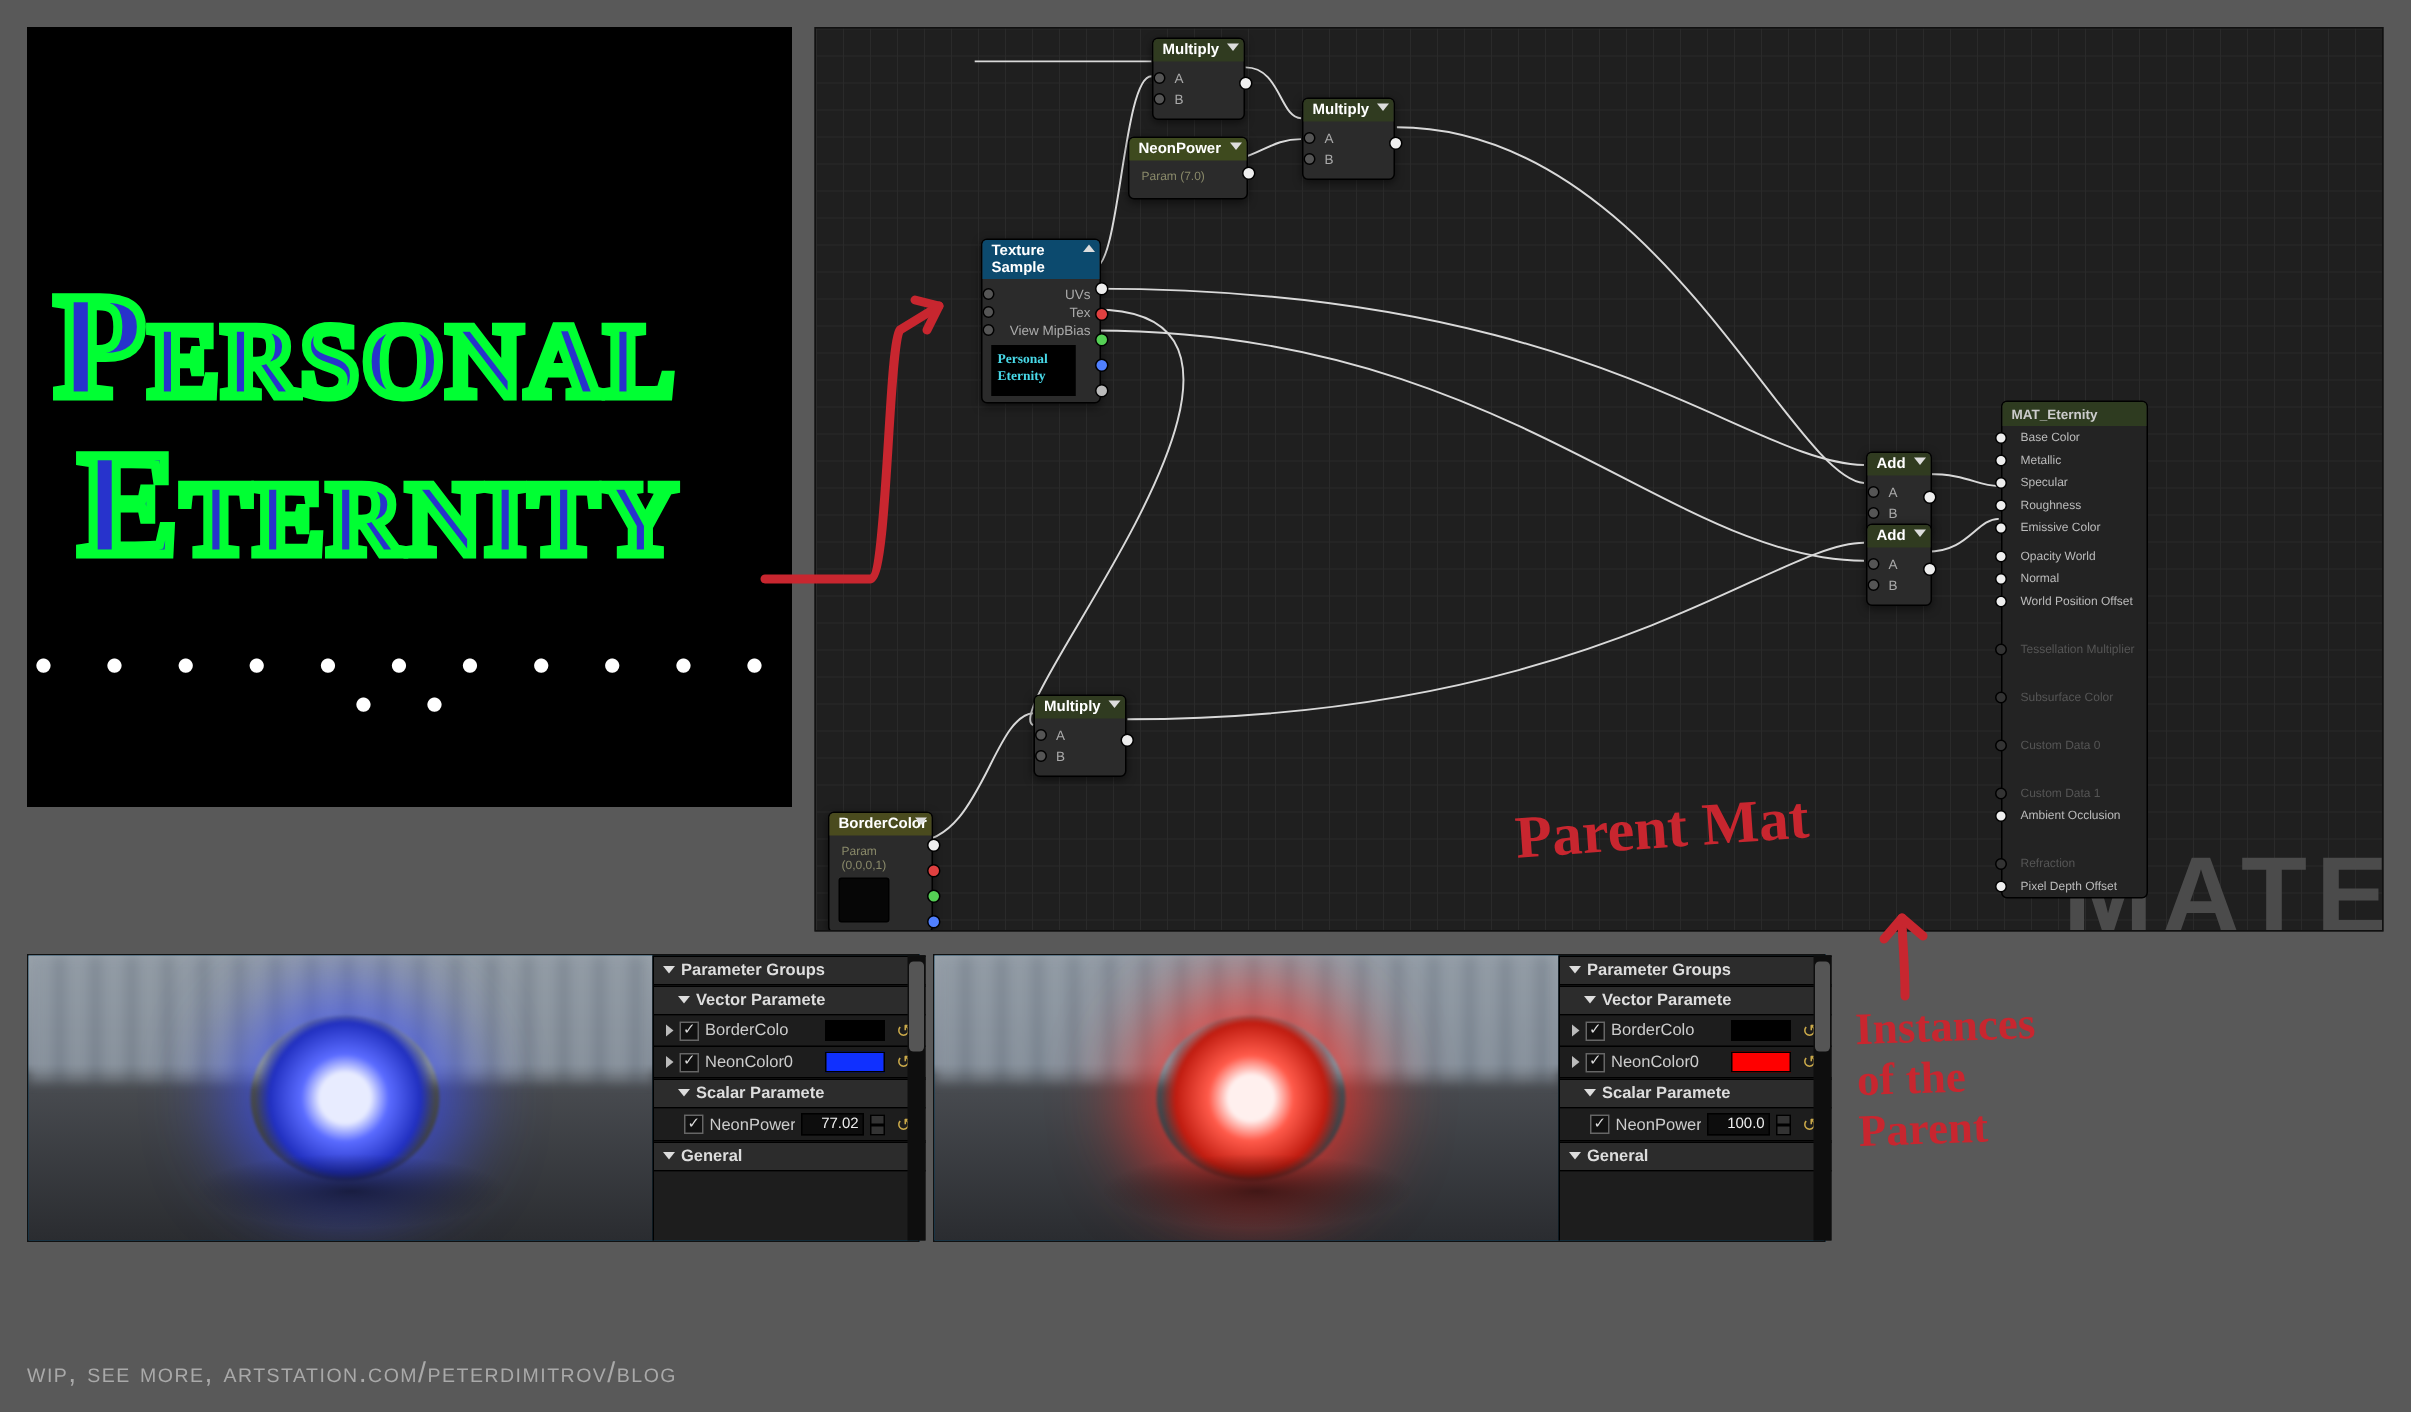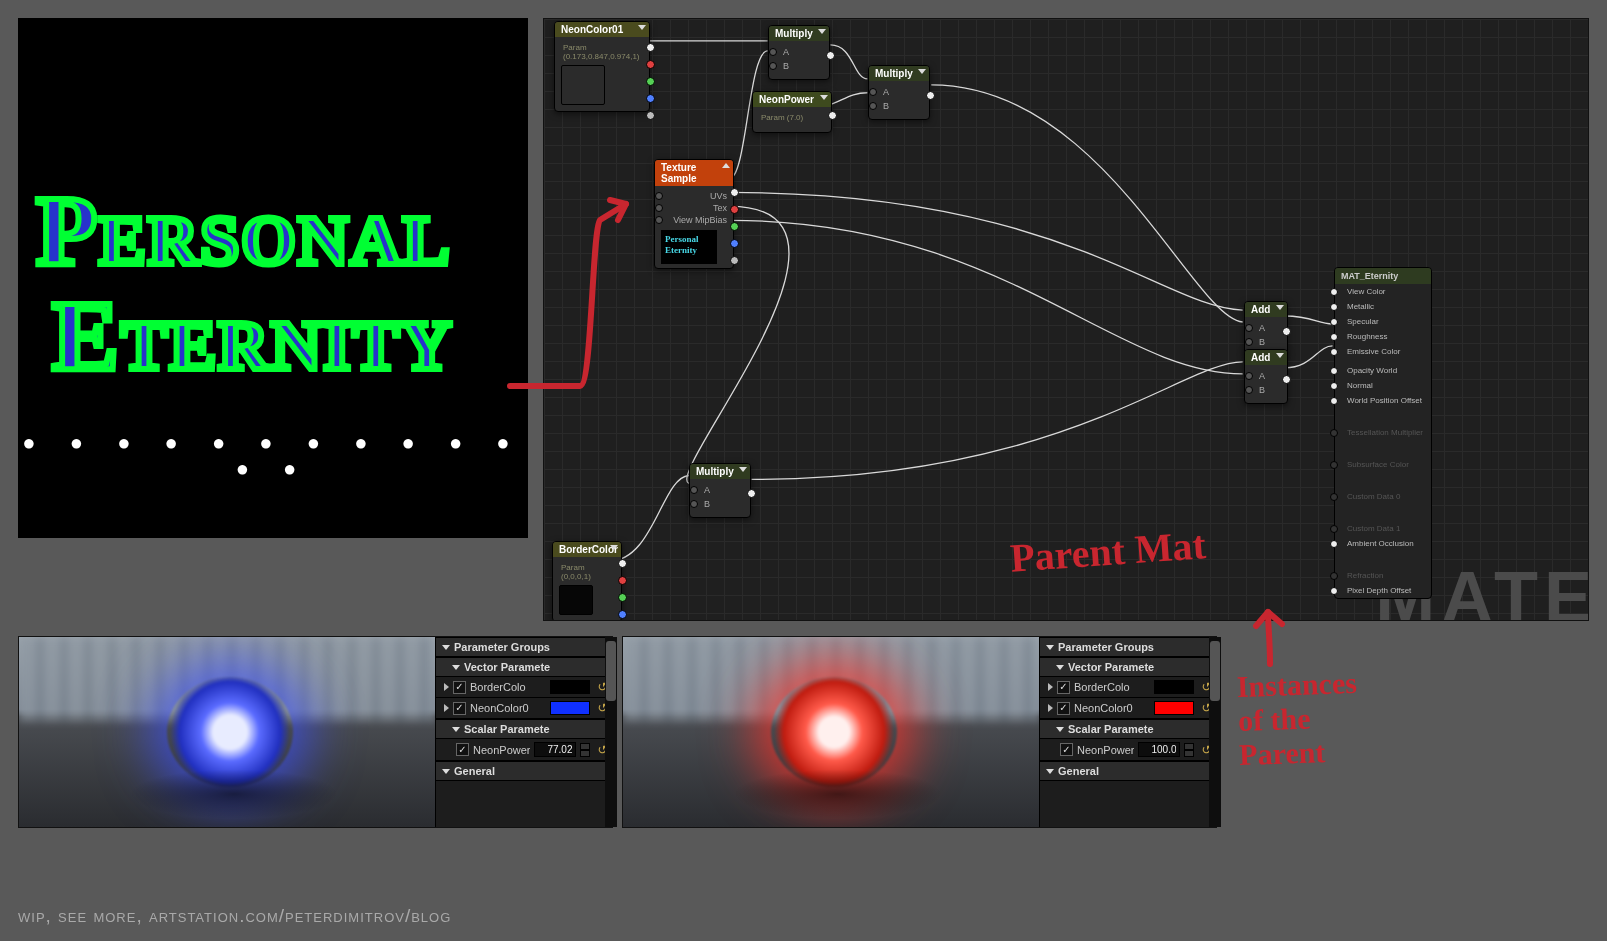--- a/index.html
+++ b/index.html
@@ -316,53 +316,36 @@
       <path d="M208,462 C520,462 640,344 700,344"></path>
 
       <path d="M186,202 C460,202 570,356 700,356"></path>
 
       <path d="M742,298 C770,298 775,306 790,306"></path>
 
       <path d="M742,350 C770,350 775,328 790,328"></path>
     </g>
   </svg>
 
-  <div class="node" style="left:10px; top:2px; width:96px;">
-    <div class="title" style="background:#4a4b1e;">
-      <span>NeonColor01</span>
-      <span class="tri"></span>
-    </div>
-    <div class="body">
-      <div class="sub">Param (0.173,0.847,0.974,1)</div>
-      <div class="swatch" style="#86e5f2"></div>
-      <div class="pins-r">
-        <span class="pin white"></span>
-        <span class="pin red"></span>
-        <span class="pin green"></span>
-        <span class="pin blue"></span>
-        <span class="pin alpha"></span>
-      </div>
-    </div>
-  </div>
 
   <div class="node" style="left:208px; top:72px; width:80px;">
     <div class="title" style="background:#3e4a1e;">
       <span>NeonPower</span>
       <span class="tri"></span>
     </div>
     <div class="body">
       <div class="sub">Param (7.0)</div>
       <div class="pins-r" style="top:4px;">
         <span class="pin white"></span>
       </div>
     </div>
   </div>
 
   <div class="node" style="left:110px; top:140px; width:80px;">
-    <div class="title" style="background:#c2410c;">
+    <div class="title" style="background:#0c4a6e;">
       <span>Texture Sample</span>
       <span class="tri" style="border-top:none;border-bottom:5px solid #ddd;"></span>
     </div>
     <div class="body" style="padding-bottom:4px;">
       <div class="inrow"><span class="ipin"></span><span>UVs</span></div>
       <div class="inrow"><span class="ipin"></span><span>Tex</span></div>
       <div class="inrow"><span class="ipin"></span><span>View MipBias</span></div>
       <div style="margin-top:4px;width:56px;height:34px;background:#000;border:1px solid #000;position:relative;font-family:Georgia,serif;">
         <div style="position:absolute;left:3px;top:3px;font-size:9px;color:#48d9e8;font-weight:bold;">Personal</div>
         <div style="position:absolute;left:3px;top:14px;font-size:9px;color:#48d9e8;font-weight:bold;">Eternity</div>
@@ -435,21 +418,21 @@
         <span class="pin red"></span>
         <span class="pin green"></span>
         <span class="pin blue"></span>
 
       </div>
     </div>
   </div>
 
   <div class="mat-node" style="left:790px; top:248px;">
     <div class="title">MAT_Eternity</div>
-    <div class="mrow on"><span class="mpin"></span><span>View Color</span></div>
+    <div class="mrow on"><span class="mpin"></span><span>Base Color</span></div>
     <div class="mrow on"><span class="mpin"></span><span>Metallic</span></div>
     <div class="mrow on"><span class="mpin"></span><span>Specular</span></div>
     <div class="mrow on"><span class="mpin"></span><span>Roughness</span></div>
     <div class="mrow on"><span class="mpin"></span><span>Emissive Color</span></div>
     <div class="mrow on" style="margin-top:4px;"><span class="mpin"></span><span>Opacity World</span></div>
     <div class="mrow on"><span class="mpin"></span><span>Normal</span></div>
     <div class="mrow on"><span class="mpin"></span><span>World Position Offset</span></div>
     <div class="mrow dis"><span class="mpin"></span><span>Tessellation Multiplier</span></div>
     <div class="mrow dis"><span class="mpin"></span><span>Subsurface Color</span></div>
     <div class="mrow dis"><span class="mpin"></span><span>Custom Data 0</span></div>

